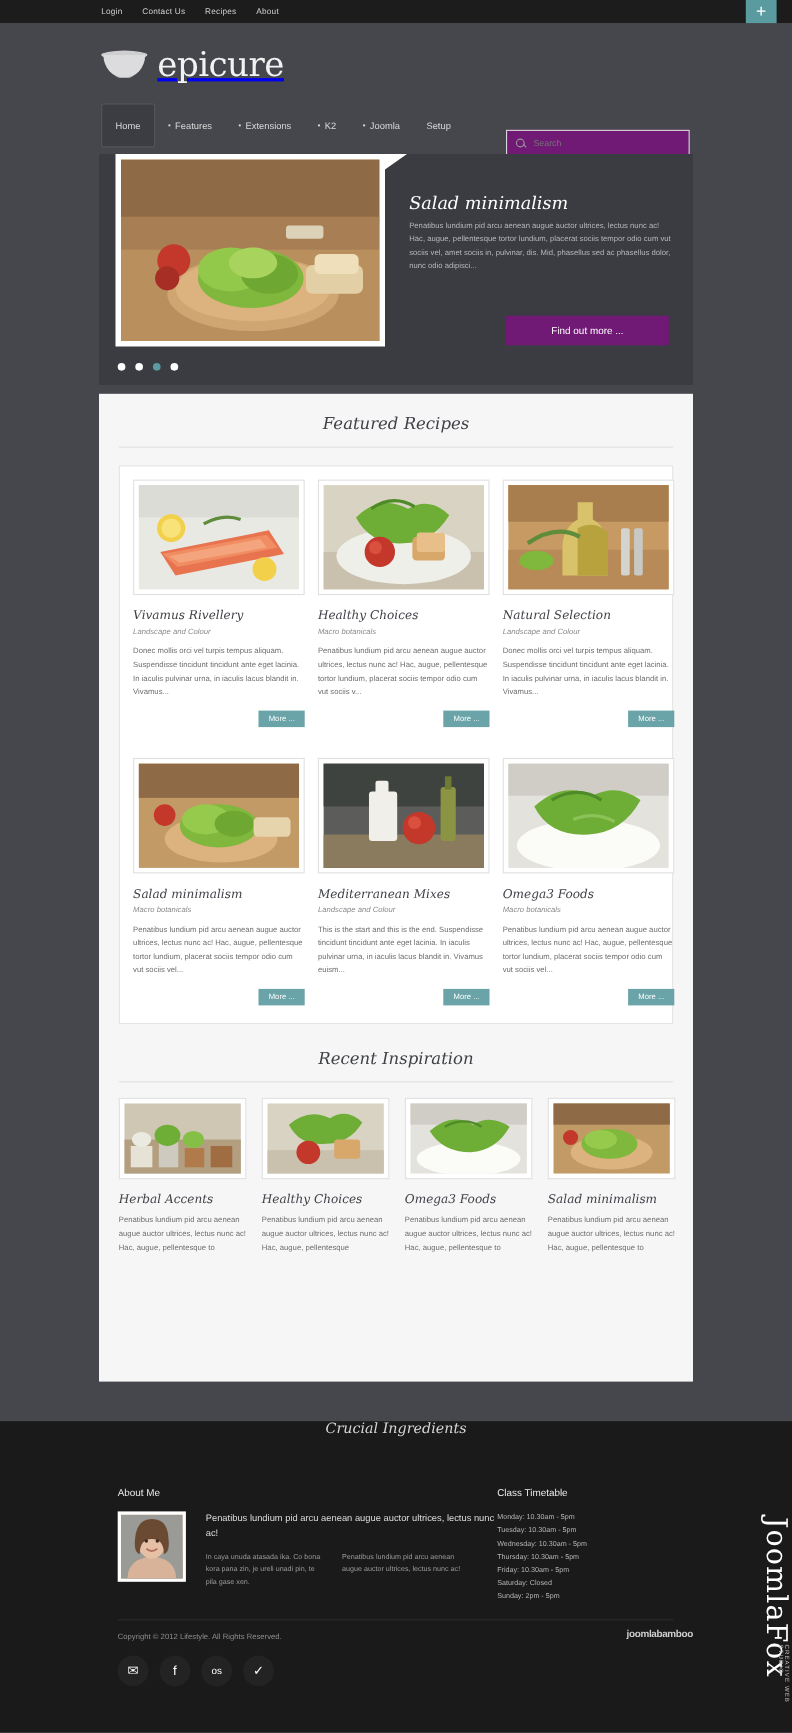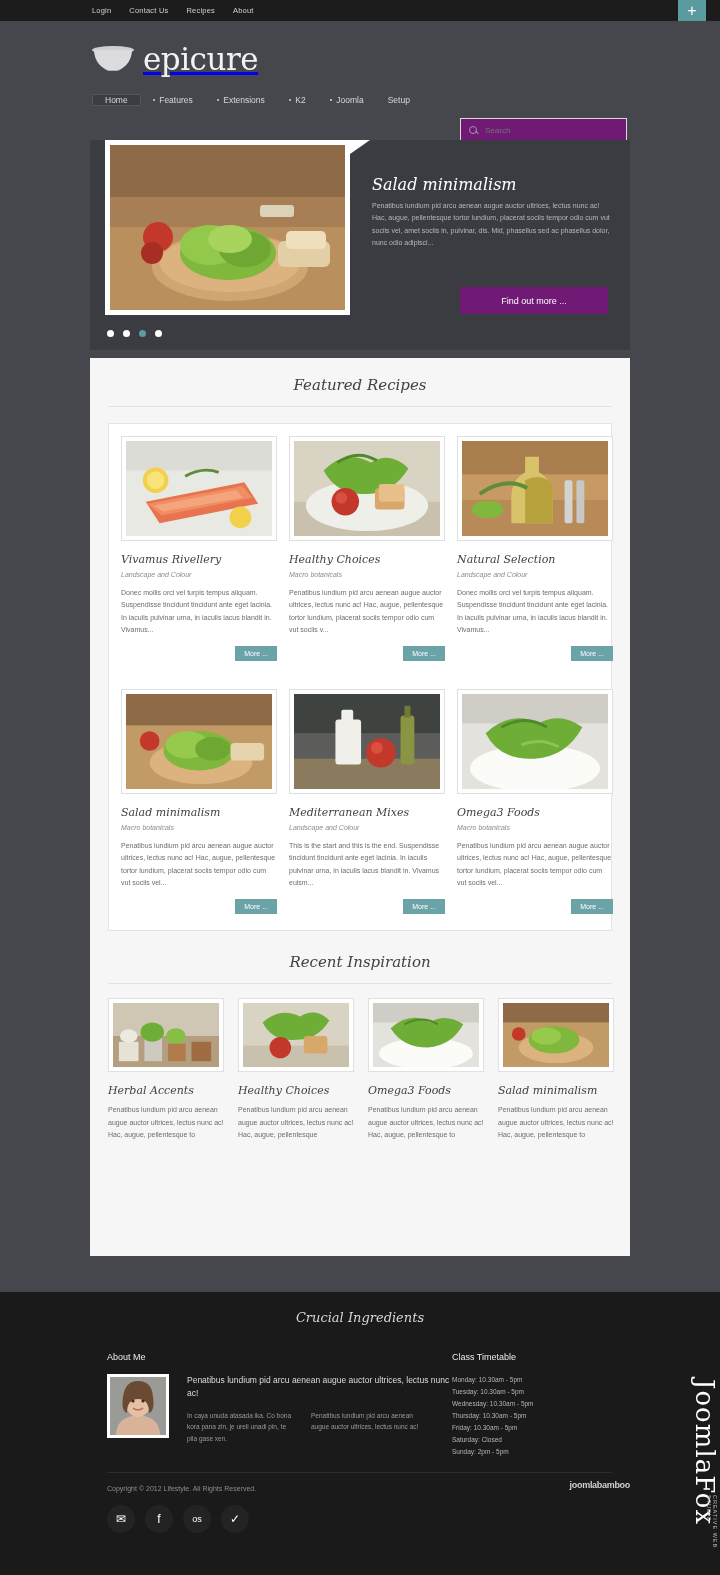--- a/index.html
+++ b/index.html
@@ -47,21 +47,21 @@
   }
   .logo-text {
     font-family: "DejaVu Serif", serif; 
     font-size: 31px; color: #f2f2f2; letter-spacing: -.5px;
   }
 
   
   .mainnav { position: absolute; left: 92px; top: 73px; display: flex; align-items: center; }
   .nav-item {
     font-size: 8.5px; color: #d8d8d8; text-decoration: none;
-    padding: 0 12px; display: flex; align-items: center; gap: 4px; justify-content: center;
+    padding: 14px 12px; display: flex; align-items: center; gap: 4px; justify-content: center;
   }
   .nav-item.active { background: #3b3d42; border: 1px solid #54565b; border-radius: 2px; }
   .nav-dot { width: 2.5px; height: 2.5px; background: #d8d8d8; border-radius: 50%; display: inline-block; }
 
   .searchbox {
     position: absolute; right: 93px; top: 97px; width: 167px; height: 25px;
     background: #701a75; border: 1px solid #d9d9d9;
     display: flex; align-items: center; padding: 0 8px; gap: 6px;
   }
   .search-input {
@@ -153,21 +153,21 @@
   .ri-img .ph { width: 100%; height: 100%; }
   .ri-title {
     font-family: "DejaVu Serif", serif; font-style: italic;
     font-size: 11px; color: #3f4147; margin-top: 12px;
   }
   .ri-body { font-size: 7px; line-height: 1.8; color: #6d6d6d; margin-top: 7px; }
 
   
   .footer { position: absolute; left: 0; top: 1292px; width: 720px; height: 283px; background: #1a1a1a; }
   .footer-head {
-    text-align: center; padding-top: 18px;
+    text-align: center; 
     font-family: "DejaVu Serif", serif; font-style: italic;
     font-size: 13px; color: #d7d7d7;
   }
   .footer-cols { position: absolute; left: 107px; top: 60px; width: 510px; display: flex; }
   .f-left { width: 345px; }
   .f-right { width: 165px; }
   .f-title { font-size: 9px; color: #eaeaea; margin-bottom: 12px; }
   .about-wrap { display: flex; gap: 18px; }
   .avatar { width: 62px; height: 64px; background: #fff; padding: 3px; flex: 0 0 auto; }
   .avatar .ph { width: 100%; height: 100%; background: linear-gradient(170deg,#d9b49a,#8f6348); }

